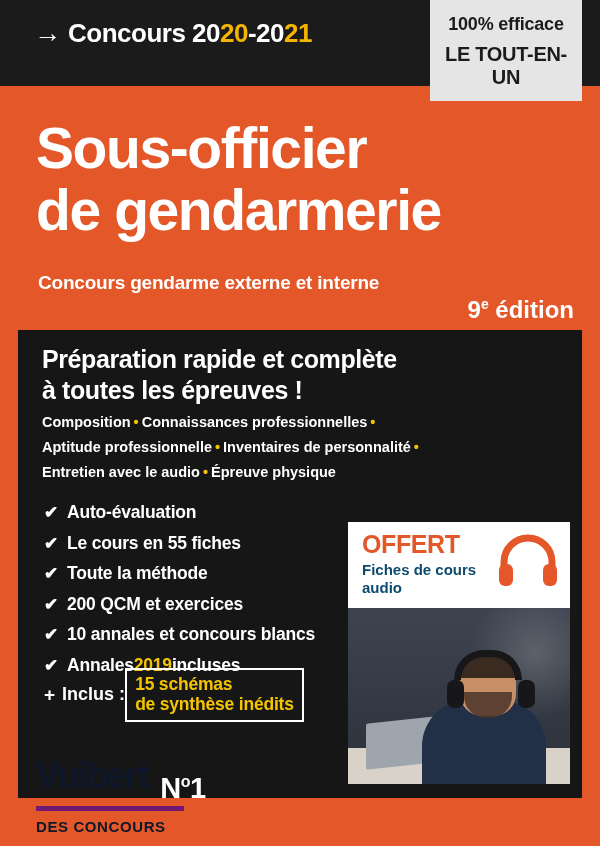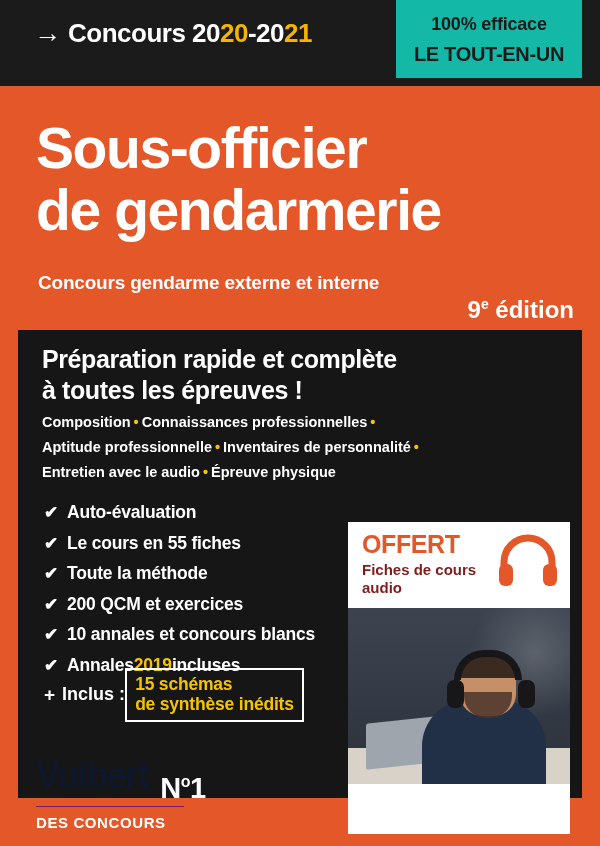--- a/index.html
+++ b/index.html
@@ -42,22 +42,22 @@
     font-size: 26px;
     font-weight: bold;
     letter-spacing: -0.5px;
   }
   .concours-text .accent { color: #f5b400; }
 
   
   .sticker {
     position: absolute;
     right: 18px; top: 0;
-    width: 186px;
-    background: #14b8a6;
+    width: 152px;
+    background: #e5e5e5;
     padding: 14px 10px 12px 10px;
     box-sizing: border-box;
     text-align: center;
   }
   .sticker-line1 {
     color: #1b1b1b;
     font-size: 18px;
     font-weight: bold;
     letter-spacing: -0.2px;
     margin-bottom: 8px;
@@ -174,40 +174,40 @@
     font-size: 17.5px;
     font-weight: bold;
     line-height: 1.17;
     letter-spacing: -0.2px;
   }
 
   
   .promo {
     position: absolute;
     left: 330px; top: 192px;
-    width: 222px; height: 312px;
+    width: 222px; height: 262px;
     background: #ffffff;
     overflow: hidden;
   }
   .promo-top {
     position: relative;
     height: 86px;
     background: #ffffff;
     padding: 10px 12px 0 14px;
     box-sizing: border-box;
   }
   .promo-offert {
     color: #e35728;
     font-size: 25px;
     font-weight: bold;
     letter-spacing: -0.4px;
     line-height: 1;
   }
   .promo-sub {
-    color: #7f1d1d;
+    color: #0c4a6e;
     font-size: 15px;
     font-weight: bold;
     line-height: 1.2;
     margin-top: 4px;
   }
   .headphones {
     position: absolute;
     right: 12px; top: 12px;
     width: 60px; height: 54px;
   }
@@ -305,26 +305,26 @@
     font-size: 29px;
     font-weight: bold;
     margin-left: 12px;
     margin-top: 14px;
     letter-spacing: -0.5px;
   }
   .logo-n1 sup { font-size: 16px; vertical-align: super; }
   .logo-tag {
     position: absolute;
     left: 36px; top: 806px;
-    color: #ffffff;
+    color: #0f172a;
     font-size: 15px;
     font-weight: bold;
     letter-spacing: 0.6px;
     padding-top: 7px;
-    border-top: 1px solid #701a75;
+    border-top: 5px solid #701a75;
     width: 148px;
     box-sizing: border-box;
   }
 </style>
 </head>
 <body>
 
 <div class="cover">
 
   <div class="topband"></div>

